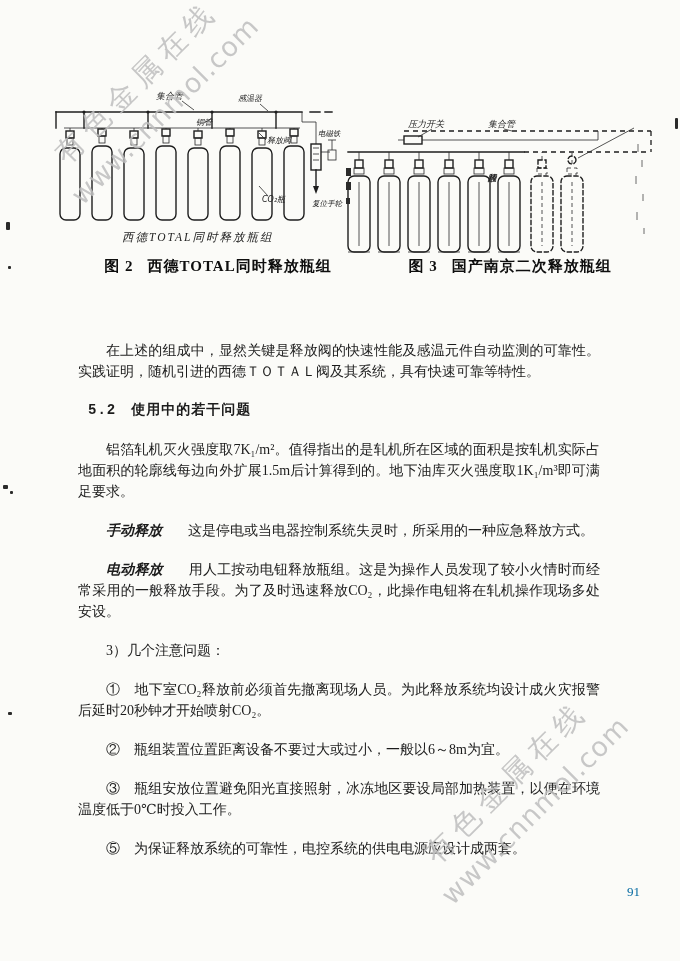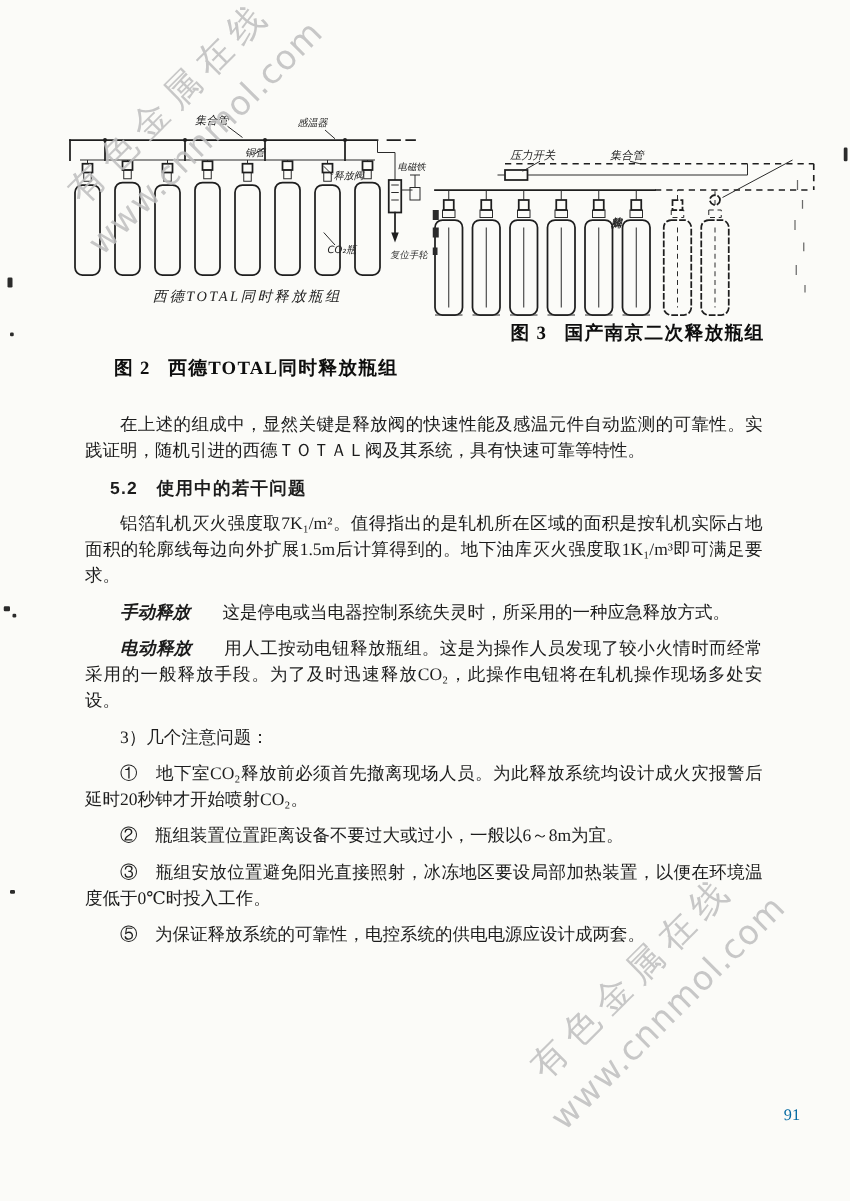--- a/index.html
+++ b/index.html
@@ -37,32 +37,32 @@
   .figlabel{font-family:"DejaVu Sans",sans-serif;fill:#242424;font-style:italic;}
   .hand-caption{
     position:absolute;left:122px;top:230px;z-index:2;
     font-size:11.5px;font-style:italic;letter-spacing:2px;color:#242424;
   }
   .caption{
     position:absolute;top:257px;z-index:2;
     font-weight:bold;font-size:15px;letter-spacing:1px;color:#0e0e0e;
     text-align:center;white-space:nowrap;
   }
-  #cap2{left:59px;width:292px;margin-top:28px;}
+  #cap2{left:72px;width:292px;}
   #cap3{left:360px;width:300px;}
   .cap-label{padding-right:14px;}
   
   .bodytext{
     position:absolute;left:60px;top:322px;width:558px;z-index:2;
     font-size:14px;line-height:21px;text-align:justify;
   }
-  .bodytext p{margin:8px;text-indent:2em;}
+  .bodytext p{margin:18px;text-indent:2em;}
   .heading{
     font-weight:bold;
-    font-family:Liberation Sans, sans-serif;
+    font-family:Liberation Mono, monospace;
     margin:7px 0 6px !important;
     letter-spacing:1px;
   }
   .rlabel{font-weight:bold;font-style:italic;padding-right:26px;}
   
   .pagenum{position:absolute;left:627px;top:884px;font-size:13px;color:#0369a1;z-index:2;}
   .speck{position:absolute;background:#2b2b2b;z-index:3;border-radius:1px;}
 </style>
 </head>
 <body>

